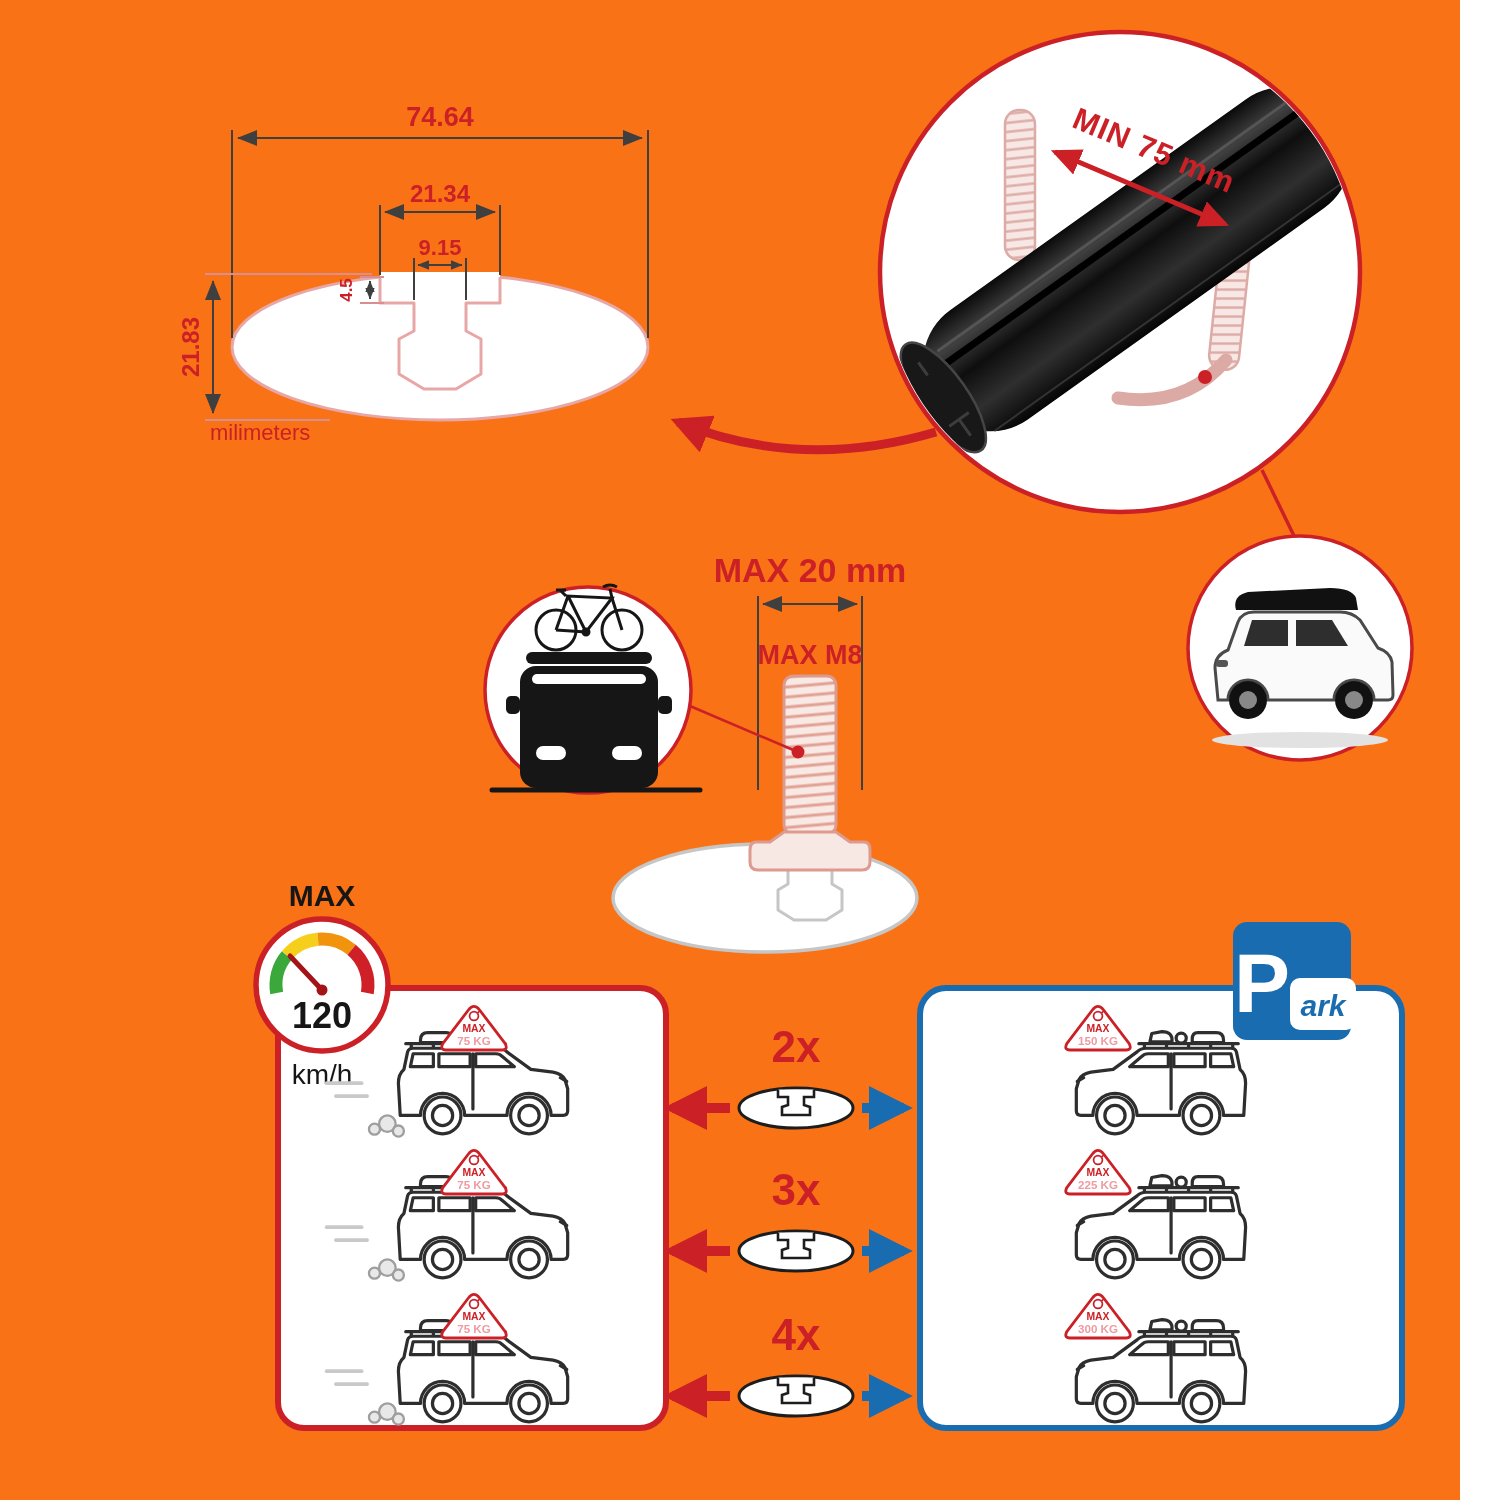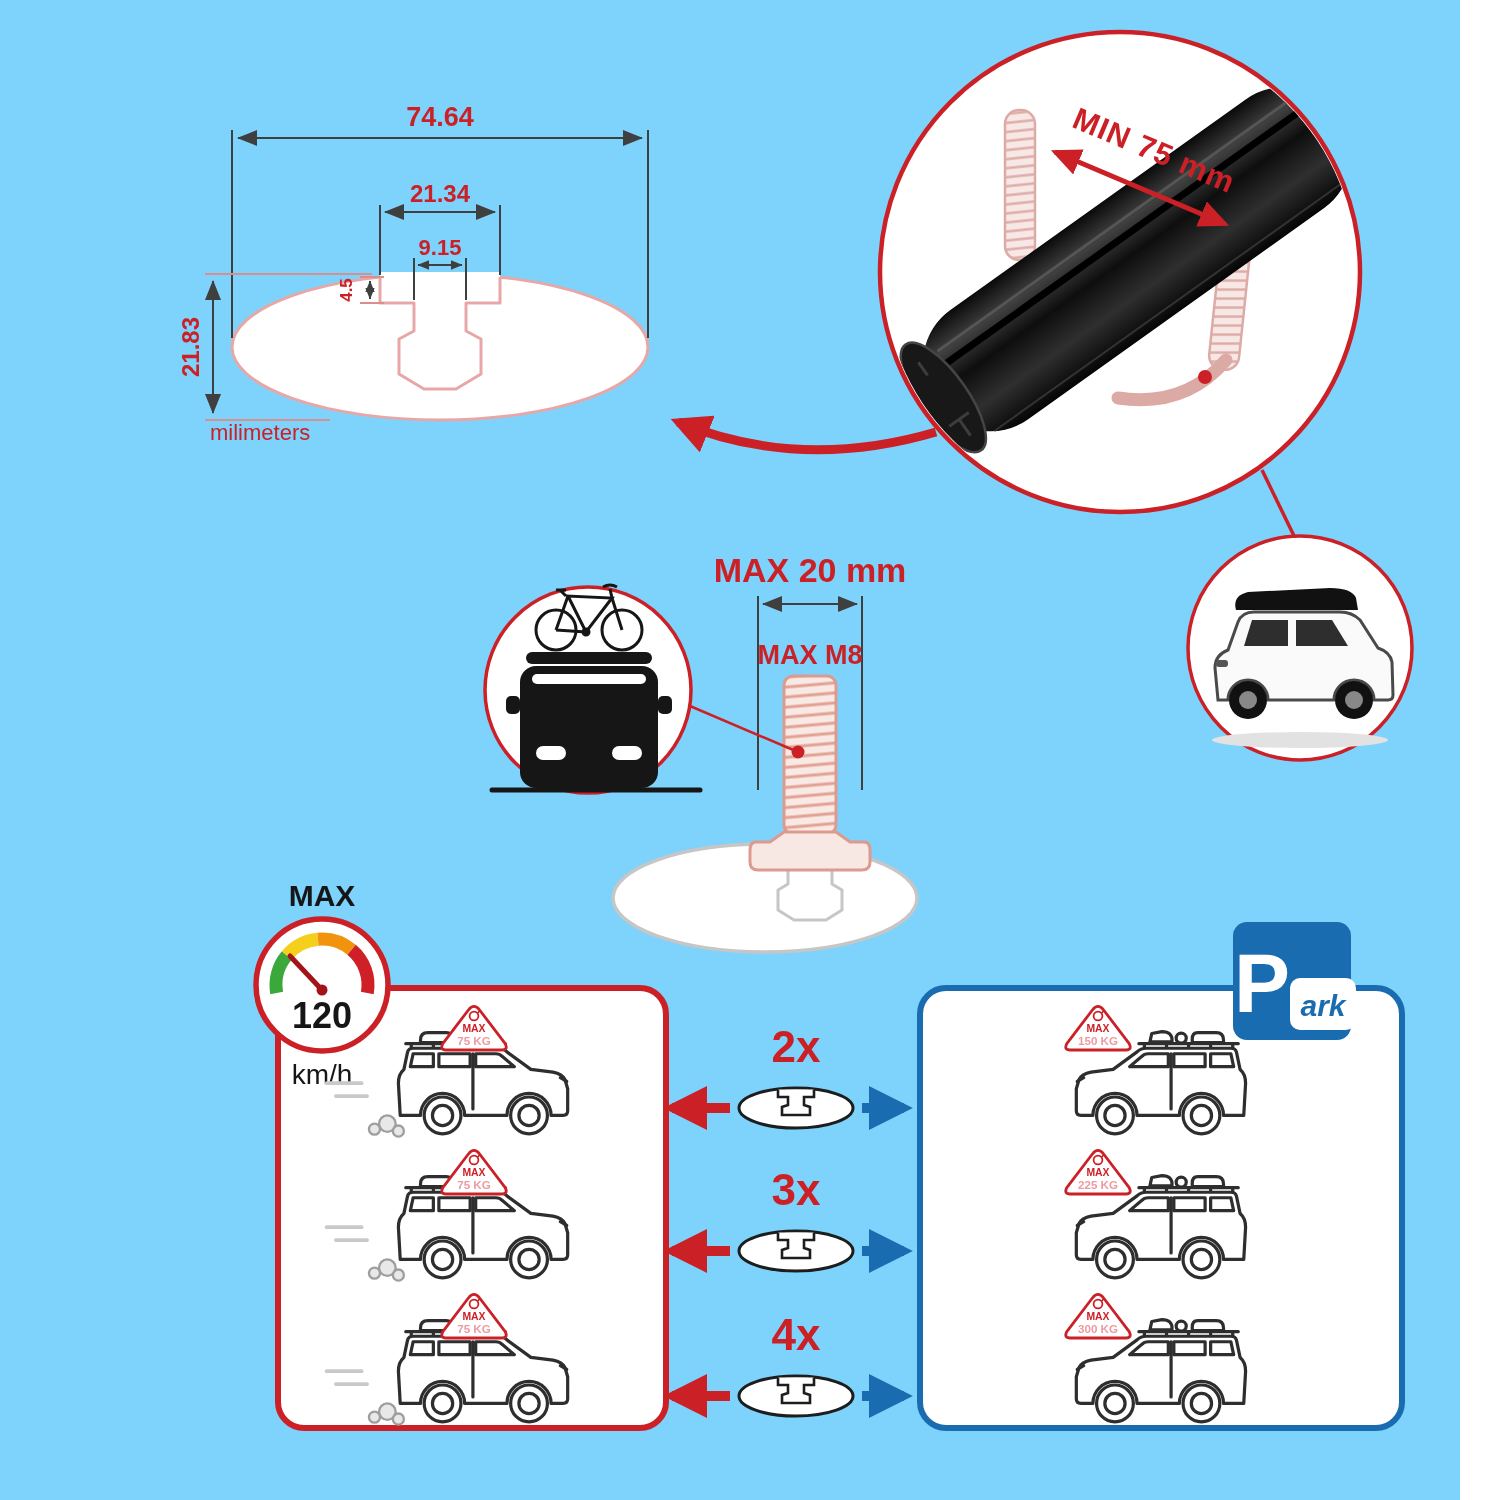--- a/index.html
+++ b/index.html
@@ -1,16 +1,16 @@
 <!DOCTYPE html>
 <html><head>
 <meta charset="utf-8">
 <style>
   html,body{margin:0;padding:0;background:#fff;}
-  #canvas{position:relative;width:1460px;height:1500px;background:#7dd3fc;overflow:hidden;}
+  #canvas{position:relative;width:1460px;height:1500px;background:#f97316;overflow:hidden;}
   svg{display:block;}
   text{font-family:"Liberation Sans",sans-serif;}
   .red{fill:#cc2027}
   .pink{fill:#ef9aa0}
   .blue{fill:#1a6cb0}
   .white{fill:#ffffff}
   .black{fill:#161616}
   .mid{text-anchor:middle}
   .b{font-weight:bold}
   .i{font-style:italic}

